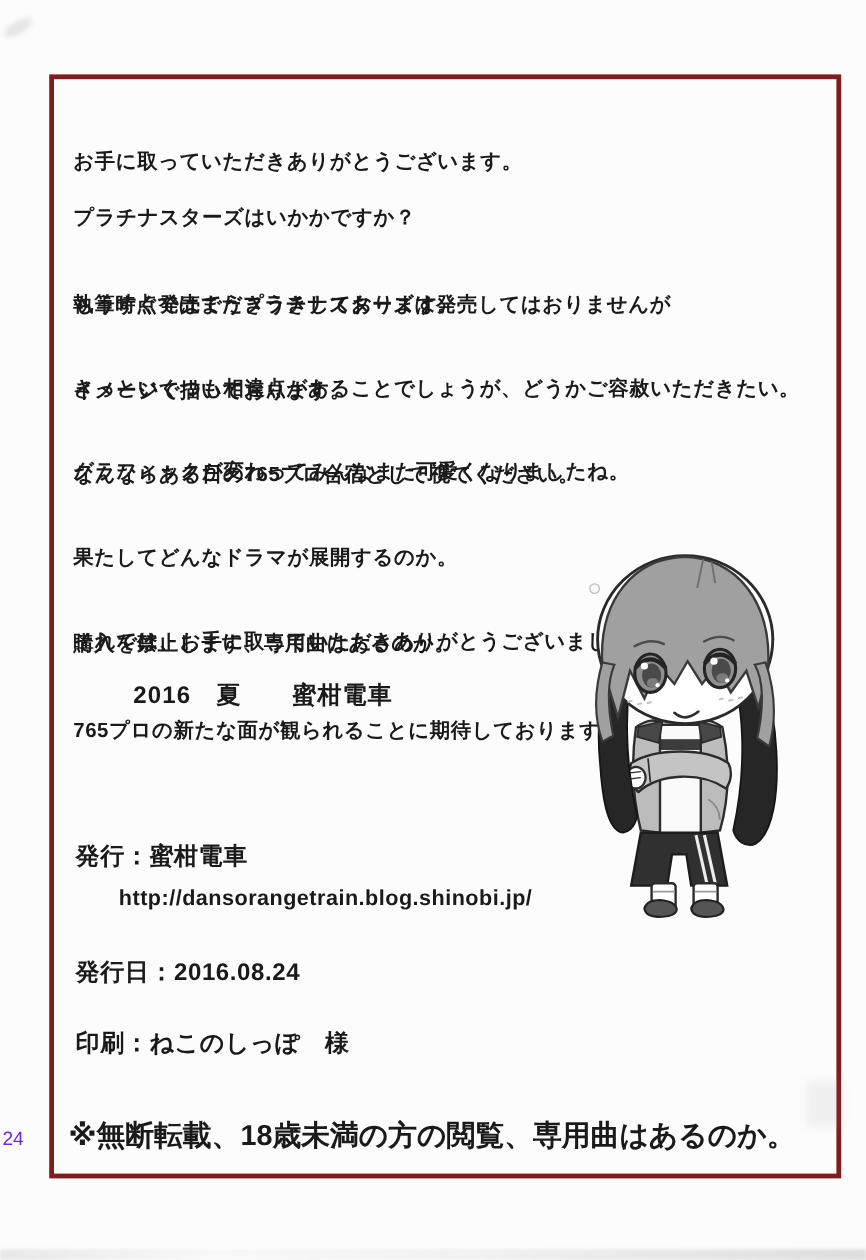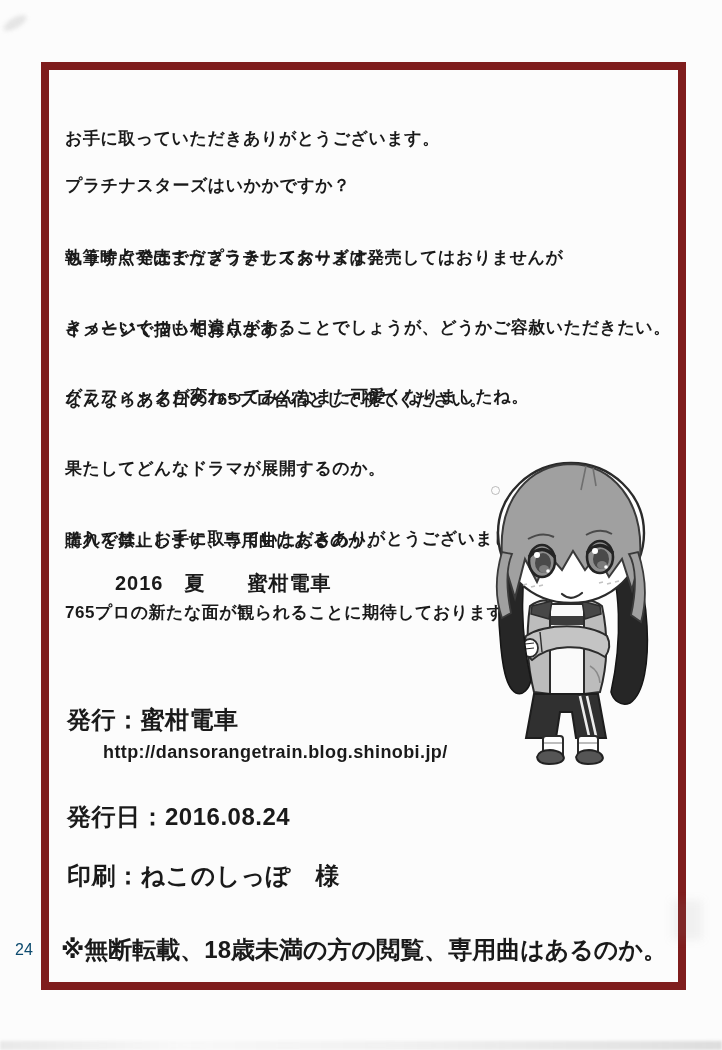--- a/index.html
+++ b/index.html
@@ -8,51 +8,52 @@
     width:722px;height:1050px;
     background:#fcfcfc;
     overflow:hidden;
     font-family:"Liberation Sans","DejaVu Sans",sans-serif;
     color:#1a1a1a;
   }
   .frame{
     position:absolute;
     left:41px;top:62px;
     width:629px;height:912px;
-    border:8px solid #7f1d1d;
+    border:4px solid #7f1d1d;
     background:transparent;
+    padding-left:23px;
   }
   .para{
     position:absolute;left:16px;
     font-size:17px;line-height:24px;
     font-weight:600;letter-spacing:.5px;
     white-space:pre;
   }
   .ln{white-space:pre;}
   .signoff{
     position:absolute;left:18px;top:500px;
     font-size:20px;font-weight:600;letter-spacing:1px;white-space:pre;margin-left:48px;
   }
   .colophon-line{
     position:absolute;left:18px;
-    font-size:24px;font-weight:700;letter-spacing:.5px;white-space:pre;
+    font-size:20px;font-weight:700;letter-spacing:.5px;white-space:pre;
   }
   .colophon-url{
     position:absolute;left:18px;top:672px;
     font-size:18px;font-weight:700;letter-spacing:.4px;white-space:pre;margin-left:36px;
   }
   .notice{
     position:absolute;left:12px;top:864px;
     width:605px;
     font-size:24px;font-weight:700;letter-spacing:0;
     white-space:pre;
   }
   .page-number{
-    position:absolute;left:15px;top:941px;
-    font-size:16px;font-weight:500;color:#0c4a6e;
+    position:absolute;left:2px;top:941px;
+    font-size:16px;font-weight:500;color:#6d28d9;
   }
   .chibi{
     position:absolute;left:490px;top:456px;
     width:160px;height:312px;
   }
   .scan-ring{
     position:absolute;left:491px;top:486px;
     width:7px;height:7px;border:1.5px solid #9a9a9a;border-radius:50%;
     opacity:.65;
   }

